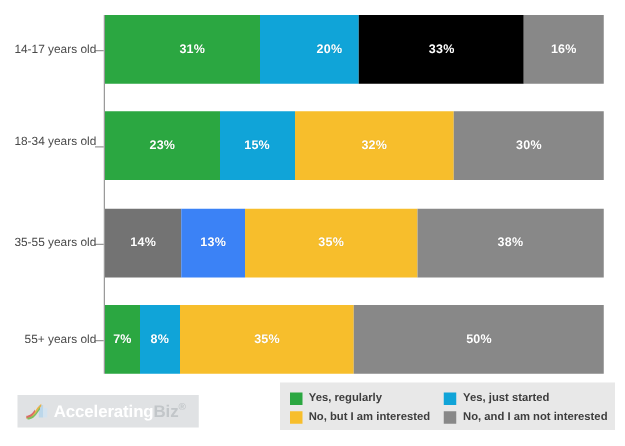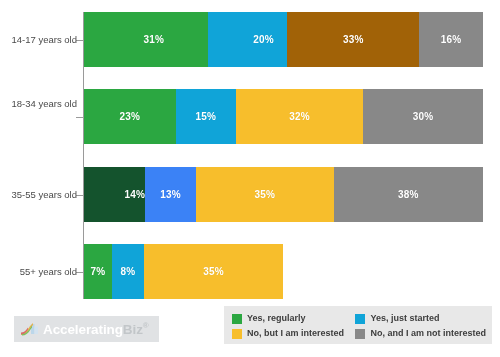--- a/index.html
+++ b/index.html
@@ -156,21 +156,21 @@
   <div id="y-axis-line"></div>
 
   <div id="plot-area">
       <div class="cat-row" style="top: 0px; height: 55px;">
         <div class="seg" style="width: 123.69px; background: rgb(43, 167, 65); padding-left: 16px;">
           <span class="seg-label">31%</span>
         </div>
         <div class="seg" style="width: 79.8px; background: rgb(16, 164, 216); padding-left: 32px;">
           <span class="seg-label">20%</span>
         </div>
-        <div class="seg" style="width: 131.67px; background: #a16207;">
+        <div class="seg" style="width: 131.67px; background: #000000;">
           <span class="seg-label">33%</span>
         </div>
         <div class="seg" style="width: 63.84px; background: rgb(136, 136, 136);">
           <span class="seg-label">16%</span>
         </div>
       </div>
       <div class="cat-row" style="top: 77px; height: 55px;">
         <div class="seg" style="width: 91.77px; background: rgb(43, 167, 65);">
           <span class="seg-label">23%</span>
         </div>
@@ -178,21 +178,21 @@
           <span class="seg-label">15%</span>
         </div>
         <div class="seg" style="width: 127.68px; background: rgb(247, 190, 44);">
           <span class="seg-label">32%</span>
         </div>
         <div class="seg" style="width: 119.7px; background: rgb(136, 136, 136);">
           <span class="seg-label">30%</span>
         </div>
       </div>
       <div class="cat-row" style="top: 155px; height: 55px;">
-        <div class="seg" style="width: 62px; background: #14532d; justify-content: flex-end;">
+        <div class="seg" style="width: 62px; background: #737373;">
           <span class="seg-label">14%</span>
         </div>
         <div class="seg" style="width: 51.87px; background: #3b82f6;">
           <span class="seg-label">13%</span>
         </div>
         <div class="seg" style="width: 139.65px; background: rgb(247, 190, 44);">
           <span class="seg-label">35%</span>
         </div>
         <div class="seg" style="width: 151.62px; background: rgb(136, 136, 136);">
           <span class="seg-label">38%</span>
@@ -200,20 +200,23 @@
       </div>
       <div class="cat-row" style="top: 232px; height: 55px;">
         <div class="seg" style="width: 27.93px; background: rgb(43, 167, 65);">
           <span class="seg-label">7%</span>
         </div>
         <div class="seg" style="width: 31.92px; background: rgb(16, 164, 216);">
           <span class="seg-label">8%</span>
         </div>
         <div class="seg" style="width: 139.65px; background: rgb(247, 190, 44);">
           <span class="seg-label">35%</span>
+        </div>
+        <div class="seg" style="width: 199.5px; background: rgb(136, 136, 136);">
+          <span class="seg-label">50%</span>
         </div>
       </div>
     </div>
 
   <div id="legend">
       <div class="legend-item">
         <span class="legend-swatch" style="background: rgb(43, 167, 65);"></span>
         <span class="legend-text">Yes, regularly</span>
       </div>
       <div class="legend-item">
@@ -239,18 +242,18 @@
       <path d="M2 24 C 9 24, 14 19, 19 11 L 22 7 L 22 11 L 19 15 C 14 23, 9 27, 2 27 Z" fill="#7fbf5f"></path>
     </svg>
     <div id="brand-text">
       <span class="brand-a">Accelerating</span><span class="brand-b">Biz</span><span class="brand-r">®</span>
     </div>
   </div>
 
 <div class="cat-tick" style="top: 39.5px;"></div>
     <div class="cat-label" style="top: 34.5px;">14-17 years old</div>
     <div class="cat-tick" style="top: 116.5px;"></div>
-    <div class="cat-label" style="top: 99px;">18-34 years old</div>
+    <div class="cat-label" style="top: 109px;">18-34 years old</div>
     <div class="cat-tick" style="top: 194.5px;"></div>
     <div class="cat-label" style="top: 189.5px;">35-55 years old</div>
     <div class="cat-tick" style="top: 271.5px;"></div>
     <div class="cat-label" style="top: 266.5px;">55+ years old</div>
   </div>
 
 </body></html>

